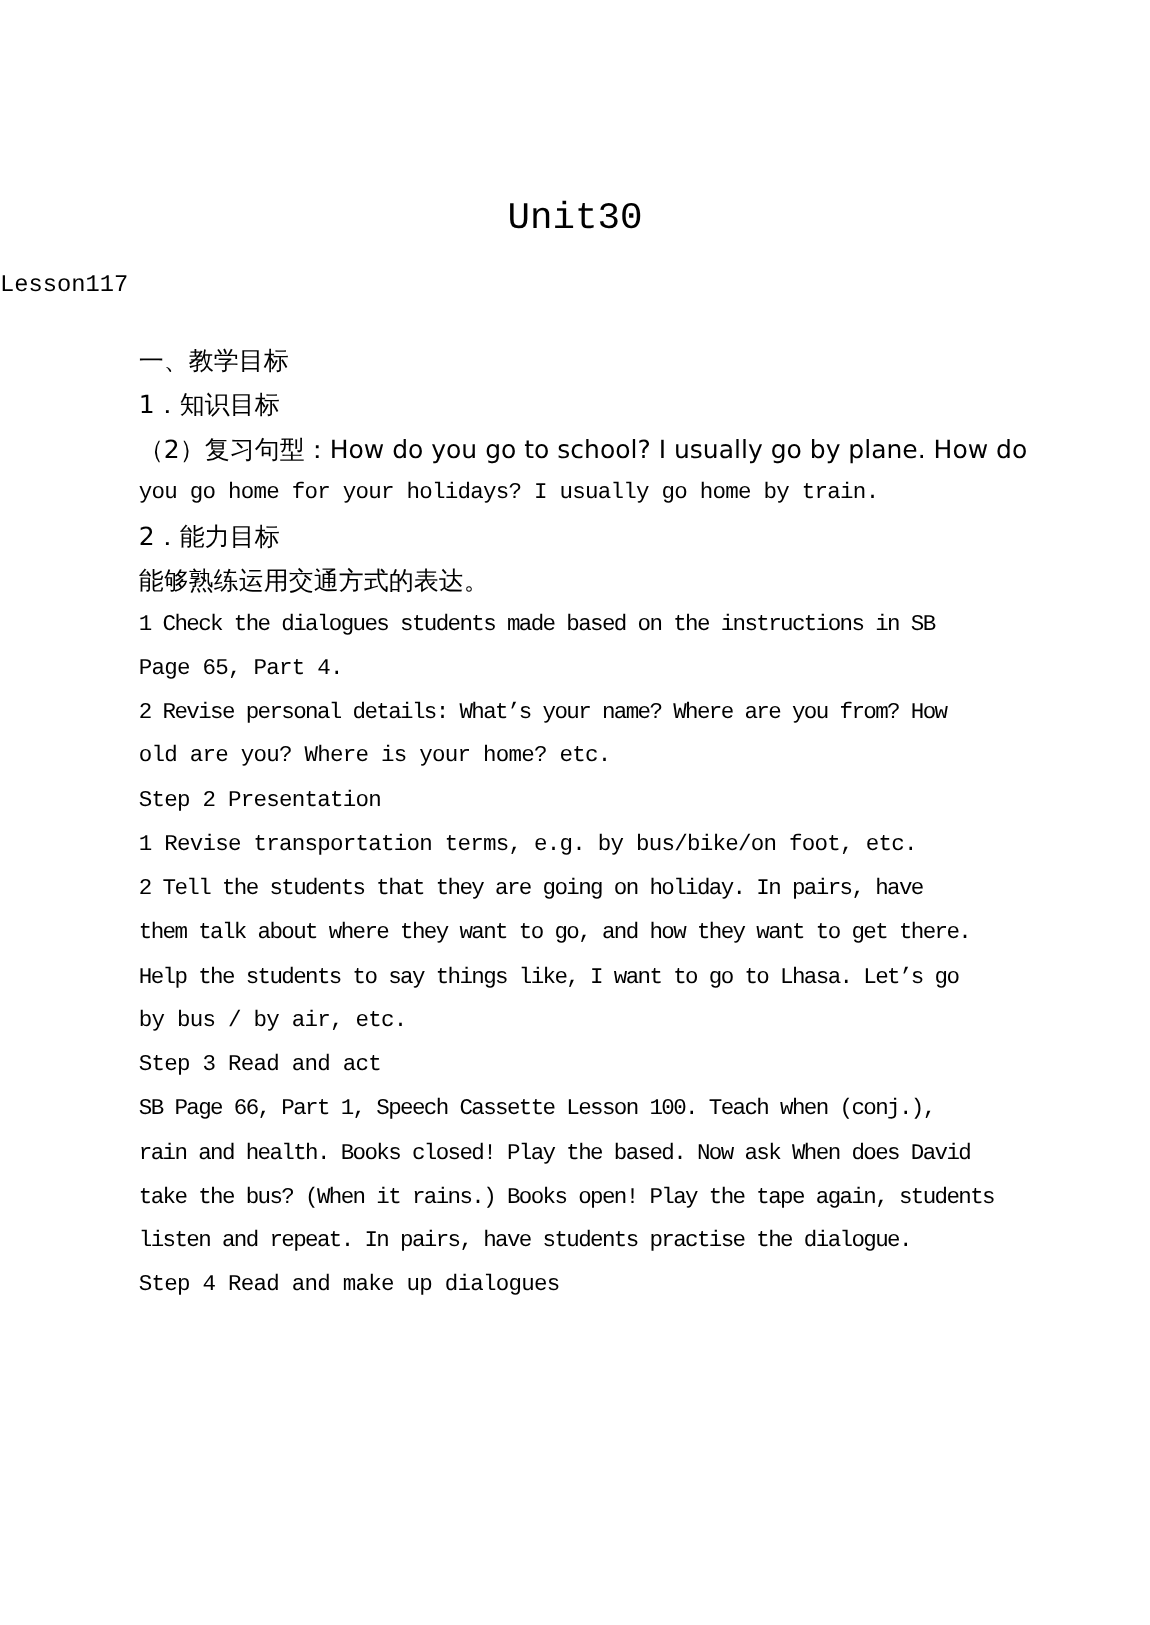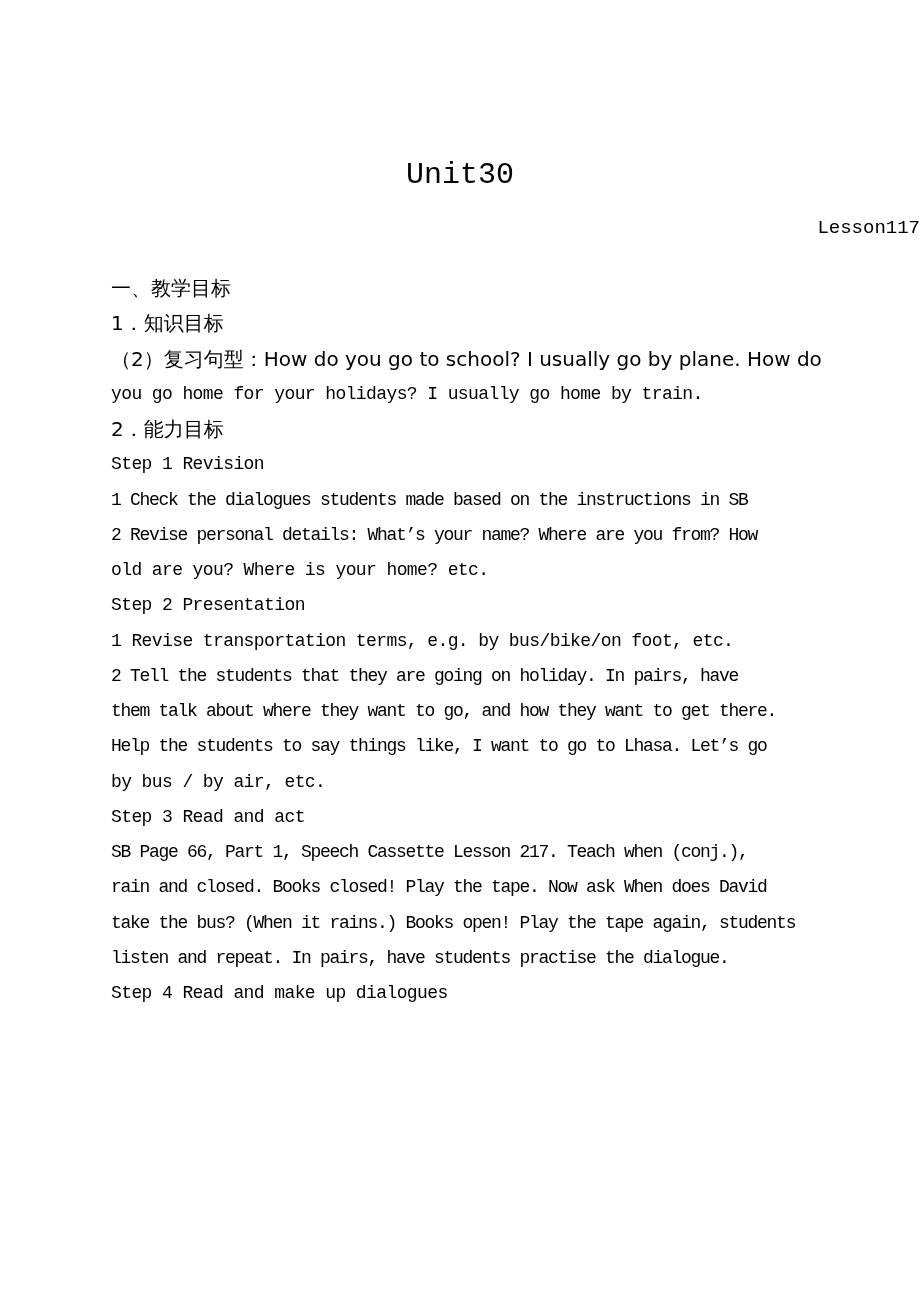--- a/index.html
+++ b/index.html
@@ -32,21 +32,21 @@
       font-size: 30px;
       line-height: 44px;
       letter-spacing: 0px;
       font-family: "Liberation Mono", "DejaVu Sans Mono", monospace;
     }
     .subtitle {
       position: absolute;
       top: 176px;
       left: 0;
       width: 920px;
-      text-align: right;
+      text-align: left;
       font-size: 19px;
       line-height: 26px;
       font-family: "Liberation Mono", "DejaVu Sans Mono", monospace;
     }
     .body {
       position: absolute;
       left: 111px;
       top: 232px;
       width: 740px;
     }
@@ -73,30 +73,31 @@
 <div class="page">
   <div class="title">Unit30</div>
   <div class="subtitle">Lesson117</div>
 
   <div class="body">
     <div class="line cjk">一、教学目标</div>
     <div class="line cjk">1．知识目标</div>
     <div class="line cjk">（2）复习句型：How do you go to school? I usually go by plane. How do</div>
     <div class="line">you go home for your holidays? I usually go home by train.</div>
     <div class="line cjk">2．能力目标</div>
-    <div class="line">Step 1 Revision</div>
+    <div class="line cjk">能够熟练运用交通方式的表达。</div>
     <div class="line tight">1   Check the dialogues students made based on the instructions in SB</div>
+    <div class="line">Page 65, Part 4.</div>
     <div class="line tight">2   Revise personal details: What’s your name? Where are you from? How</div>
     <div class="line">old are you? Where is your home? etc.</div>
     <div class="line">Step 2 Presentation</div>
     <div class="line">1   Revise transportation terms, e.g. by bus/bike/on foot, etc.</div>
     <div class="line tight">2   Tell the students that they are going on holiday. In pairs, have</div>
     <div class="line tight">them talk about where they want to go, and how they want to get there.</div>
     <div class="line tight">Help the students to say things like, I want to go to Lhasa. Let’s go</div>
     <div class="line">by bus / by air, etc.</div>
     <div class="line">Step 3 Read and act</div>
-    <div class="line tight">SB Page 66, Part 1, Speech Cassette Lesson 217. Teach when (conj.),</div>
-    <div class="line tight">rain and closed. Books closed! Play the tape. Now ask When does David</div>
+    <div class="line tight">SB Page 66, Part 1, Speech Cassette Lesson 100. Teach when (conj.),</div>
+    <div class="line tight">rain and health. Books closed! Play the based. Now ask When does David</div>
     <div class="line tight">take the bus? (When it rains.) Books open! Play the tape again, students</div>
     <div class="line tight">listen and repeat. In pairs, have students practise the dialogue.</div>
     <div class="line">Step 4 Read and make up dialogues</div>
   </div>
 </div>
 
 </body></html>

